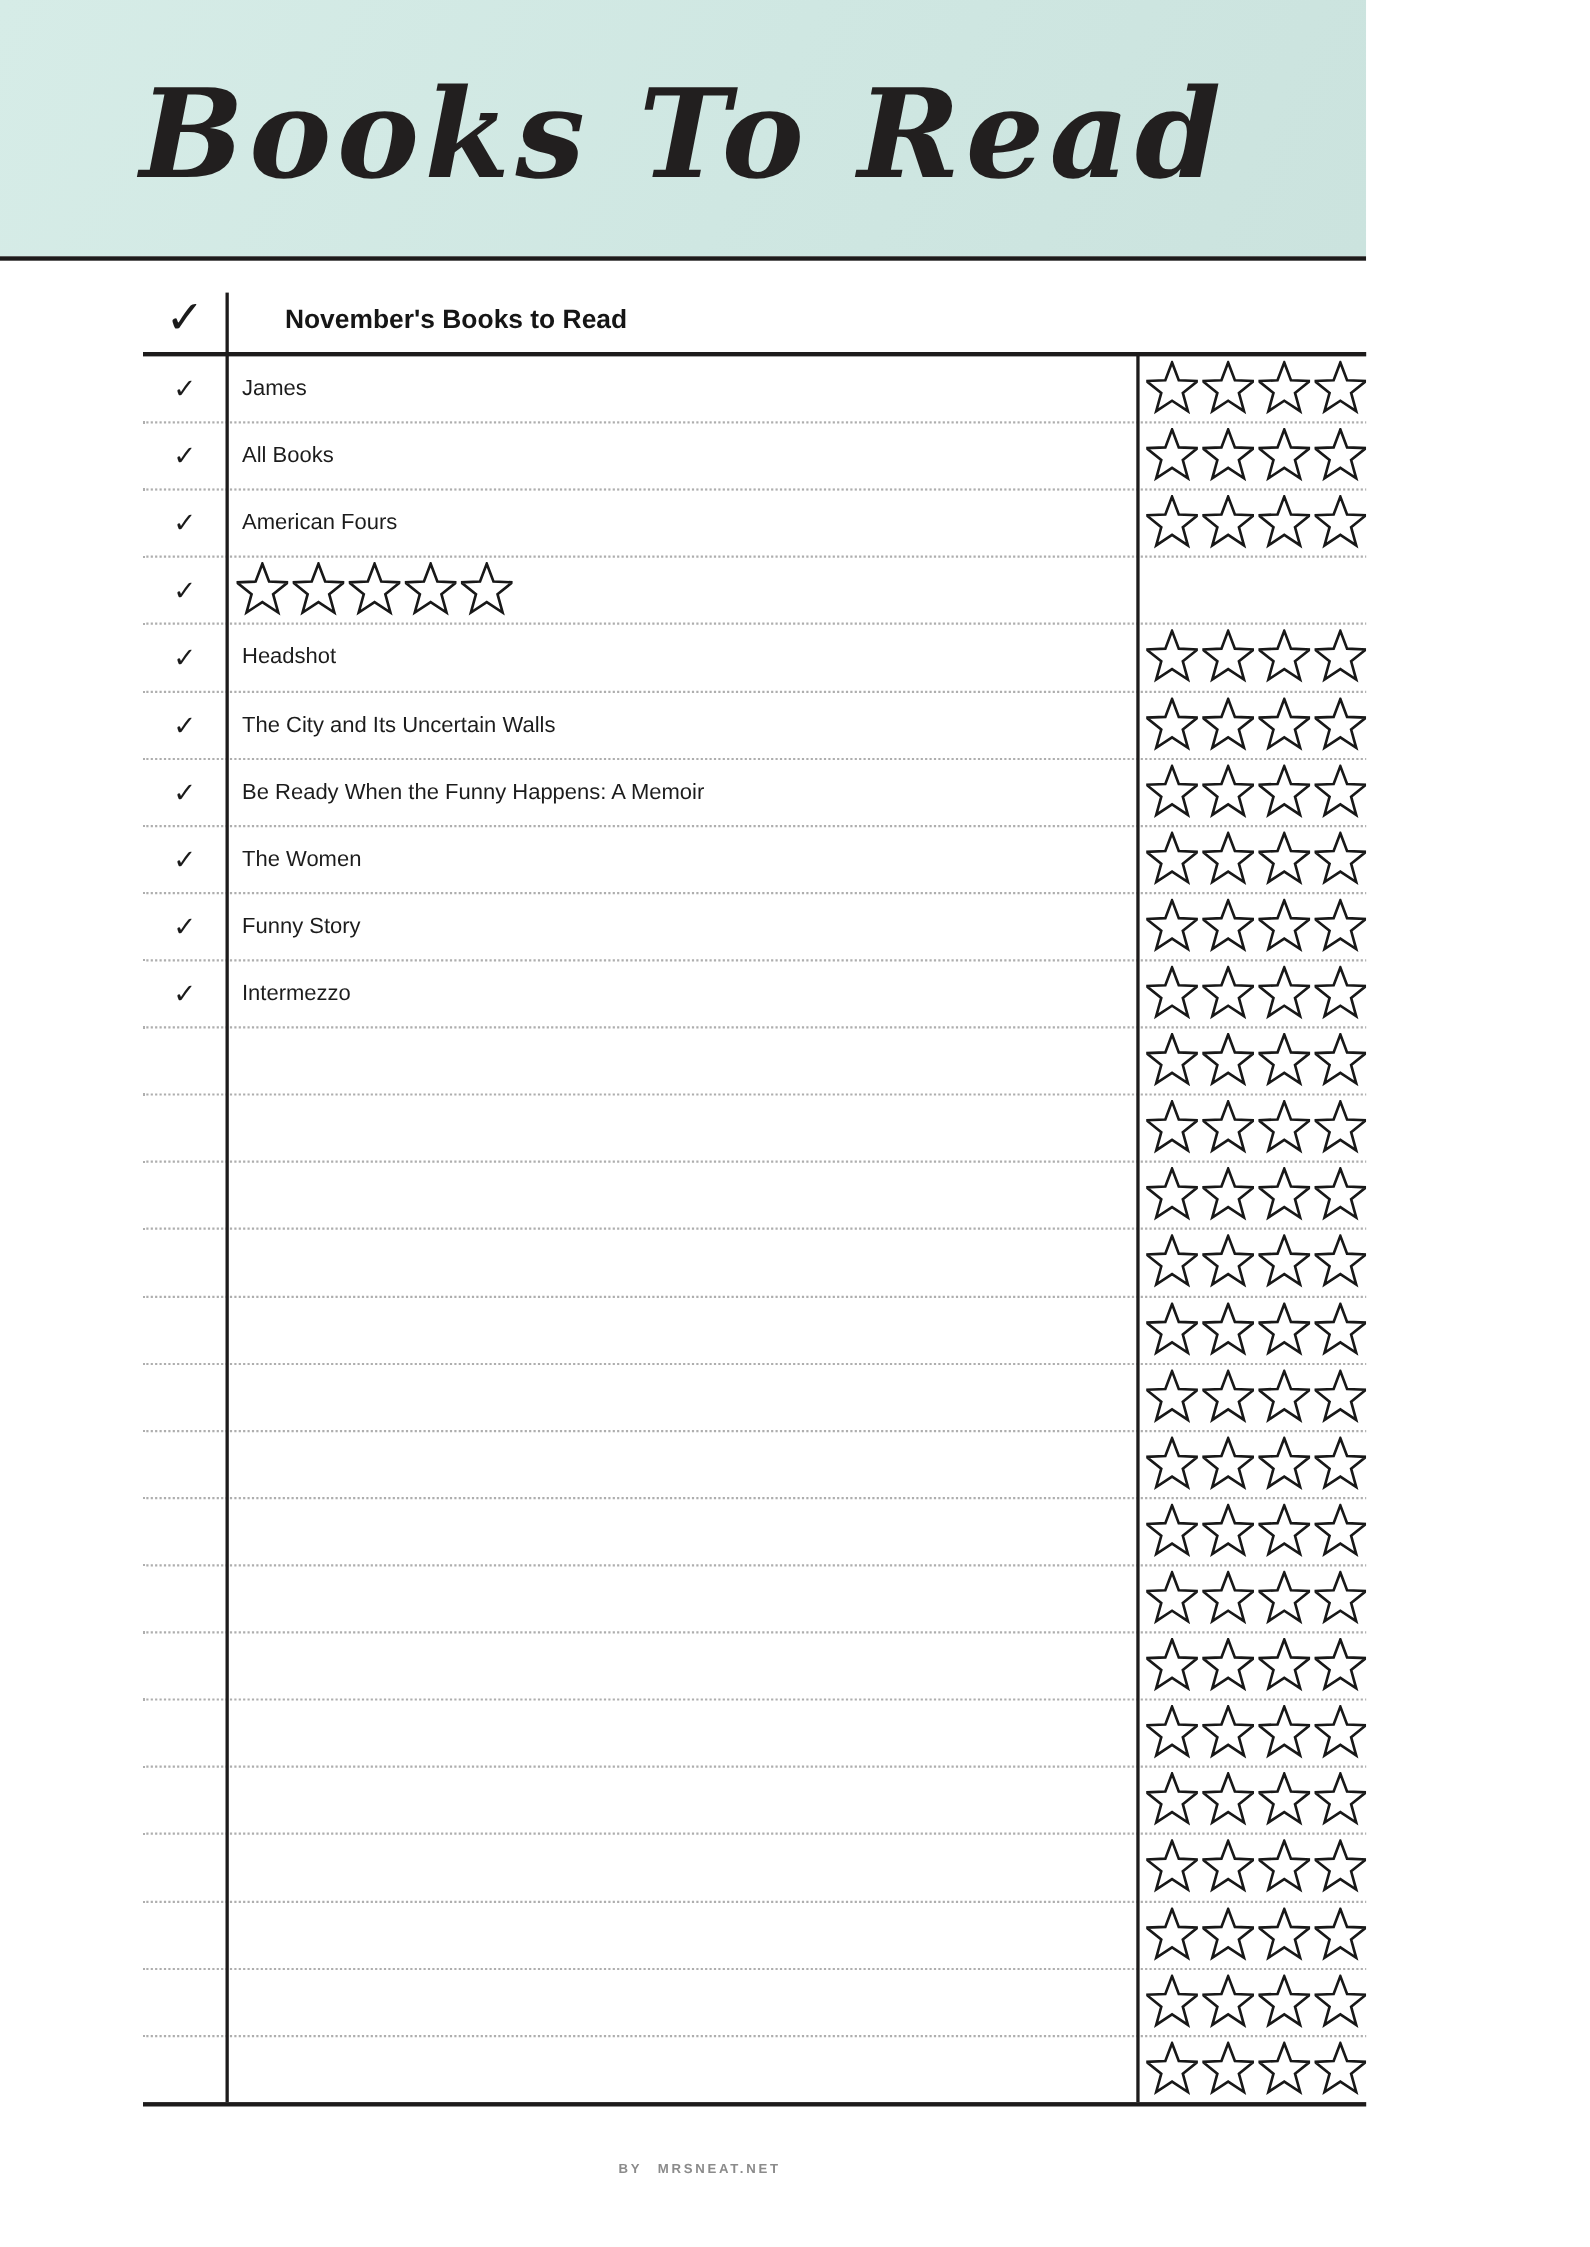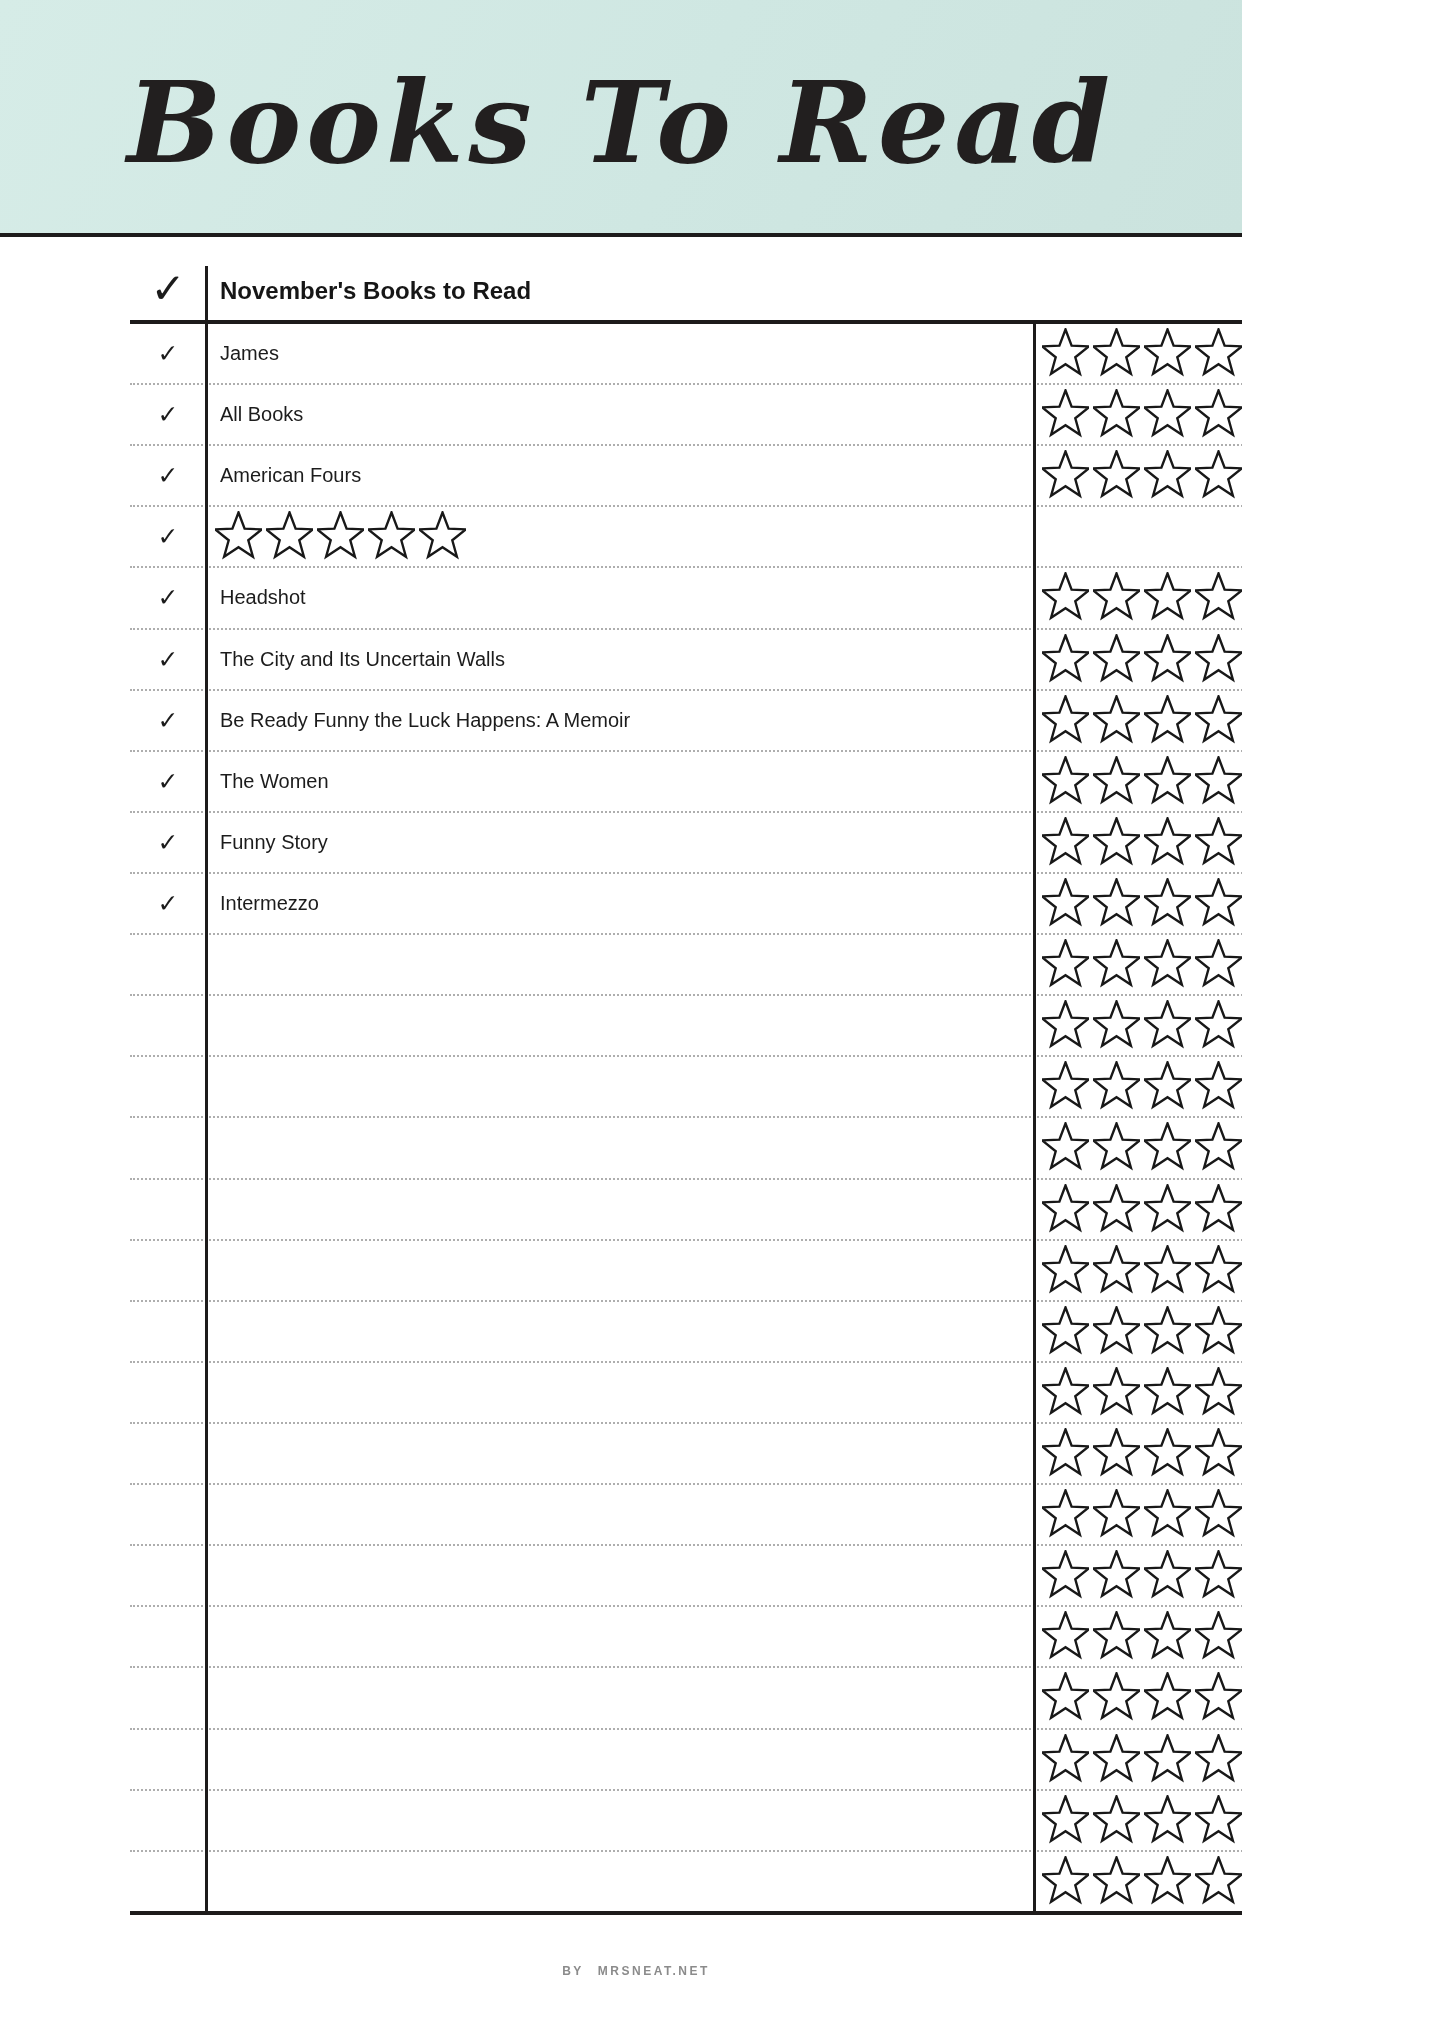--- a/index.html
+++ b/index.html
@@ -58,20 +58,21 @@
     font-weight: 700;
     line-height: 1;
     color: #1b1b1b;
     padding-bottom: 4px;
   }
   .hdr-title {
     padding-left: 14px;
     font-size: 24px;
     font-weight: 700;
     color: #161616;
+    margin-left: 39px;
   }
   .hdr-line, .bottom-line {
     height: 4px;
     background: #1d1b1b;
   }
   .rows {
     height: 1587px;
     display: flex;
     flex-direction: column;
   }
@@ -271,21 +272,21 @@
             <svg class="star" viewBox="0 0 47 51">
               <polygon points="23.5,1.5 29.6,17.7 46.8,18.4 33.3,29.2 37.9,45.8 23.5,36.3 9.1,45.8 13.7,29.2 0.2,18.4 17.4,17.7"></polygon>
             </svg>
             <svg class="star" viewBox="0 0 47 51">
               <polygon points="23.5,1.5 29.6,17.7 46.8,18.4 33.3,29.2 37.9,45.8 23.5,36.3 9.1,45.8 13.7,29.2 0.2,18.4 17.4,17.7"></polygon>
             </svg>
           </div>
         </div>
         <div class="row">
           <div class="cell-check">✓</div>
-          <div class="cell-title">Be Ready Funny the Luck Happens: A Memoir</div>
+          <div class="cell-title">Be Ready When the Funny Happens: A Memoir</div>
           <div class="cell-stars">
             <svg class="star" viewBox="0 0 47 51">
               <polygon points="23.5,1.5 29.6,17.7 46.8,18.4 33.3,29.2 37.9,45.8 23.5,36.3 9.1,45.8 13.7,29.2 0.2,18.4 17.4,17.7"></polygon>
             </svg>
             <svg class="star" viewBox="0 0 47 51">
               <polygon points="23.5,1.5 29.6,17.7 46.8,18.4 33.3,29.2 37.9,45.8 23.5,36.3 9.1,45.8 13.7,29.2 0.2,18.4 17.4,17.7"></polygon>
             </svg>
             <svg class="star" viewBox="0 0 47 51">
               <polygon points="23.5,1.5 29.6,17.7 46.8,18.4 33.3,29.2 37.9,45.8 23.5,36.3 9.1,45.8 13.7,29.2 0.2,18.4 17.4,17.7"></polygon>
             </svg>

